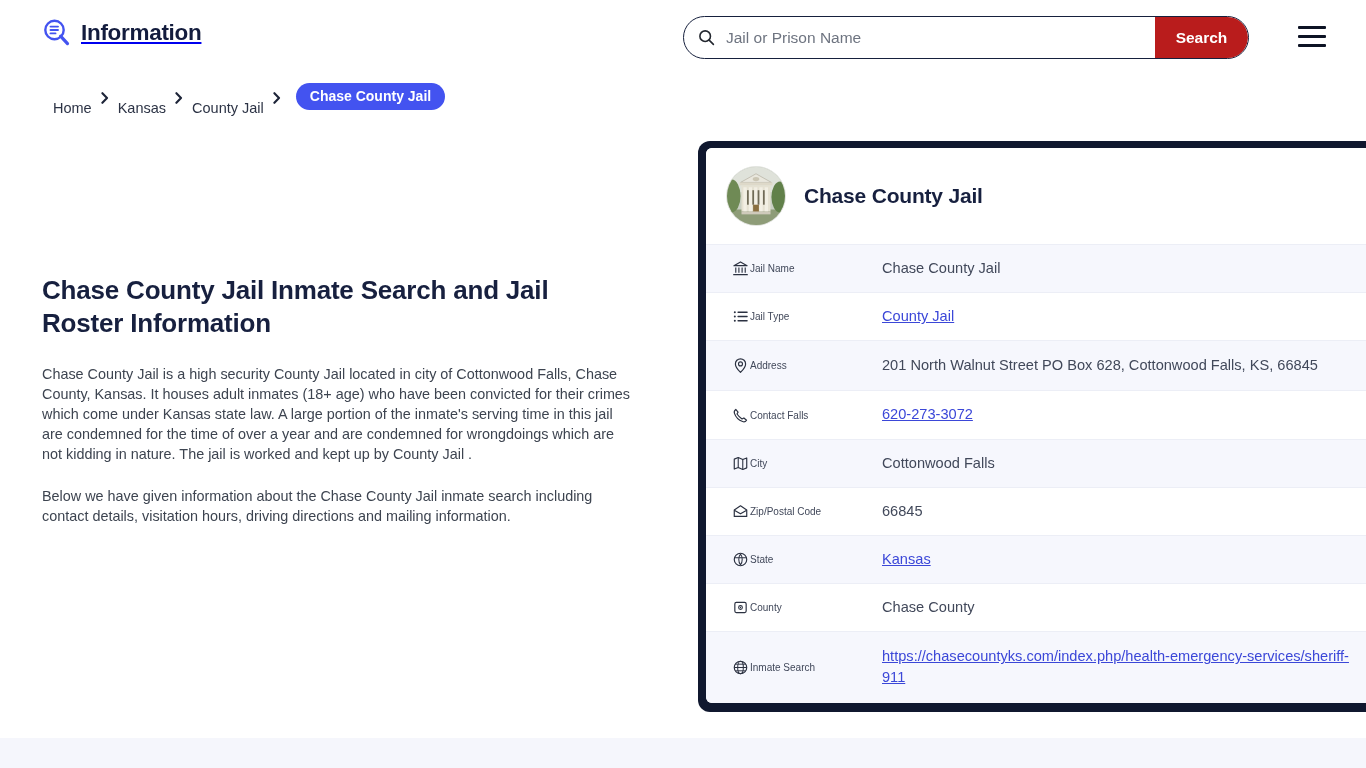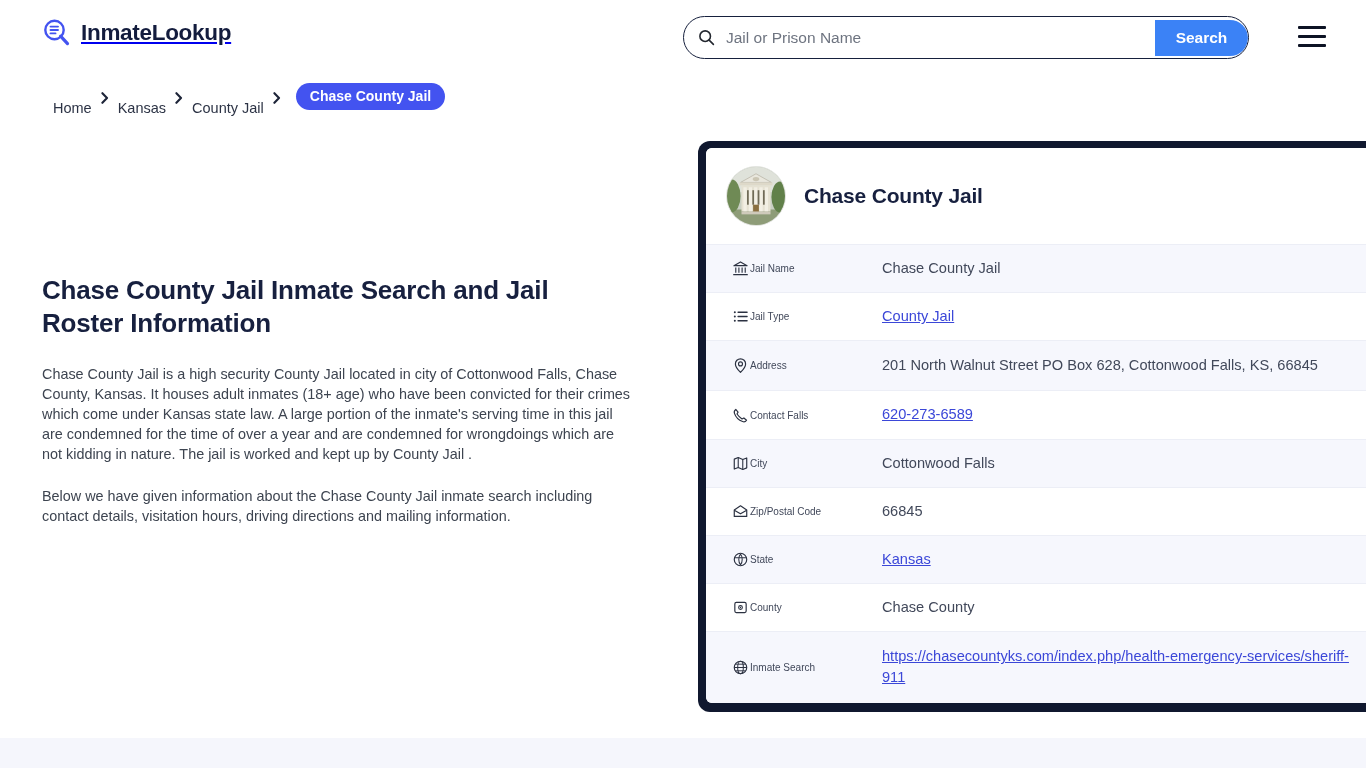--- a/index.html
+++ b/index.html
@@ -40,22 +40,22 @@
   .search-icon { margin-left: 14px; width: 17px; height: 17px; flex: 0 0 auto; }
   .search-input {
     flex: 1 1 auto; height: 100%;
     border: 0; outline: 0; background: transparent;
     font-family: "Liberation Sans", sans-serif;
     font-size: 15.5px; color: #2b2f3a;
     padding-left: 11px; padding-right: 8px;
   }
   .search-input::placeholder { color: #6e7480; }
   .search-btn {
-    flex: 0 0 auto; height: 36px; width: 93px;
-    background: #3b82f6; color: #fff; border: 0;
+    flex: 0 0 auto; height: 43px; width: 93px;
+    background: #b91c1c; color: #fff; border: 0;
     font-family: "Liberation Sans", sans-serif;
     font-size: 15.5px; font-weight: 700;
     border-radius: 0 22px 22px 0;
     cursor: pointer;
   }
 
   .hamburger {
     position: absolute; left: 1298px; top: 26px;
     width: 28px; height: 21px; cursor: pointer;
     display: flex; flex-direction: column; justify-content: space-between;
@@ -152,21 +152,21 @@
     <a class="logo" href="#">
       <span class="logo-icon">
         <svg viewBox="0 0 30 30" xmlns="http://www.w3.org/2000/svg">
           <circle cx="12.5" cy="12" r="9.2" fill="none" stroke="#4353f0" stroke-width="2.4"></circle>
           <line x1="8.5" y1="8.6" x2="16" y2="8.6" stroke="#4353f0" stroke-width="1.9" stroke-linecap="round"></line>
           <line x1="8.5" y1="12" x2="16" y2="12" stroke="#4353f0" stroke-width="1.9" stroke-linecap="round"></line>
           <line x1="8.5" y1="15.4" x2="13.5" y2="15.4" stroke="#4353f0" stroke-width="1.9" stroke-linecap="round"></line>
           <line x1="18.6" y1="18.2" x2="25.5" y2="25.6" stroke="#4353f0" stroke-width="3.2" stroke-linecap="round"></line>
         </svg>
       </span>
-      <span class="logo-text">InmateLookup</span>
+      <span class="logo-text">Information</span>
     </a>
 
     <div class="searchwrap">
       <span class="search-icon">
         <svg viewBox="0 0 18 18" xmlns="http://www.w3.org/2000/svg">
           <circle cx="7.6" cy="7.6" r="5.6" fill="none" stroke="#23272f" stroke-width="1.7"></circle>
           <line x1="11.8" y1="11.8" x2="16.3" y2="16.3" stroke="#23272f" stroke-width="1.7" stroke-linecap="round"></line>
         </svg>
       </span>
       <input class="search-input" type="text" placeholder="Jail or Prison Name" style="">
@@ -282,21 +282,21 @@
             <td class="val tall">201 North Walnut Street PO Box 628, Cottonwood Falls, KS, 66845</td>
           </tr>
 
           <tr class="even">
             <td class="ic">
               <svg viewBox="0 0 18 18" xmlns="http://www.w3.org/2000/svg">
                 <path d="M4 2.6 C2.6 3.5 2 5 2.6 6.8 C3.9 10.6 7.4 14.1 11.2 15.4 C13 16 14.5 15.4 15.4 14 L12.6 11.6 L10.6 12.7 C9 11.6 6.4 9 5.3 7.4 L6.4 5.4 Z" fill="none" stroke="#2b3141" stroke-width="1.25" stroke-linejoin="round"></path>
               </svg>
             </td>
             <td class="lbl">Contact Falls</td>
-            <td class="val"><a href="#">620-273-6589</a></td>
+            <td class="val"><a href="#">620-273-3072</a></td>
           </tr>
 
           <tr class="odd">
             <td class="ic">
               <svg viewBox="0 0 18 18" xmlns="http://www.w3.org/2000/svg">
                 <path d="M2.4 4.4 L6.6 2.7 L11.4 4.8 L15.6 3.1 V13.6 L11.4 15.3 L6.6 13.2 L2.4 14.9 Z" fill="none" stroke="#2b3141" stroke-width="1.25" stroke-linejoin="round"></path>
                 <line x1="6.6" y1="2.7" x2="6.6" y2="13.2" stroke="#2b3141" stroke-width="1.15"></line>
                 <line x1="11.4" y1="4.8" x2="11.4" y2="15.3" stroke="#2b3141" stroke-width="1.15"></line>
               </svg>
             </td>

